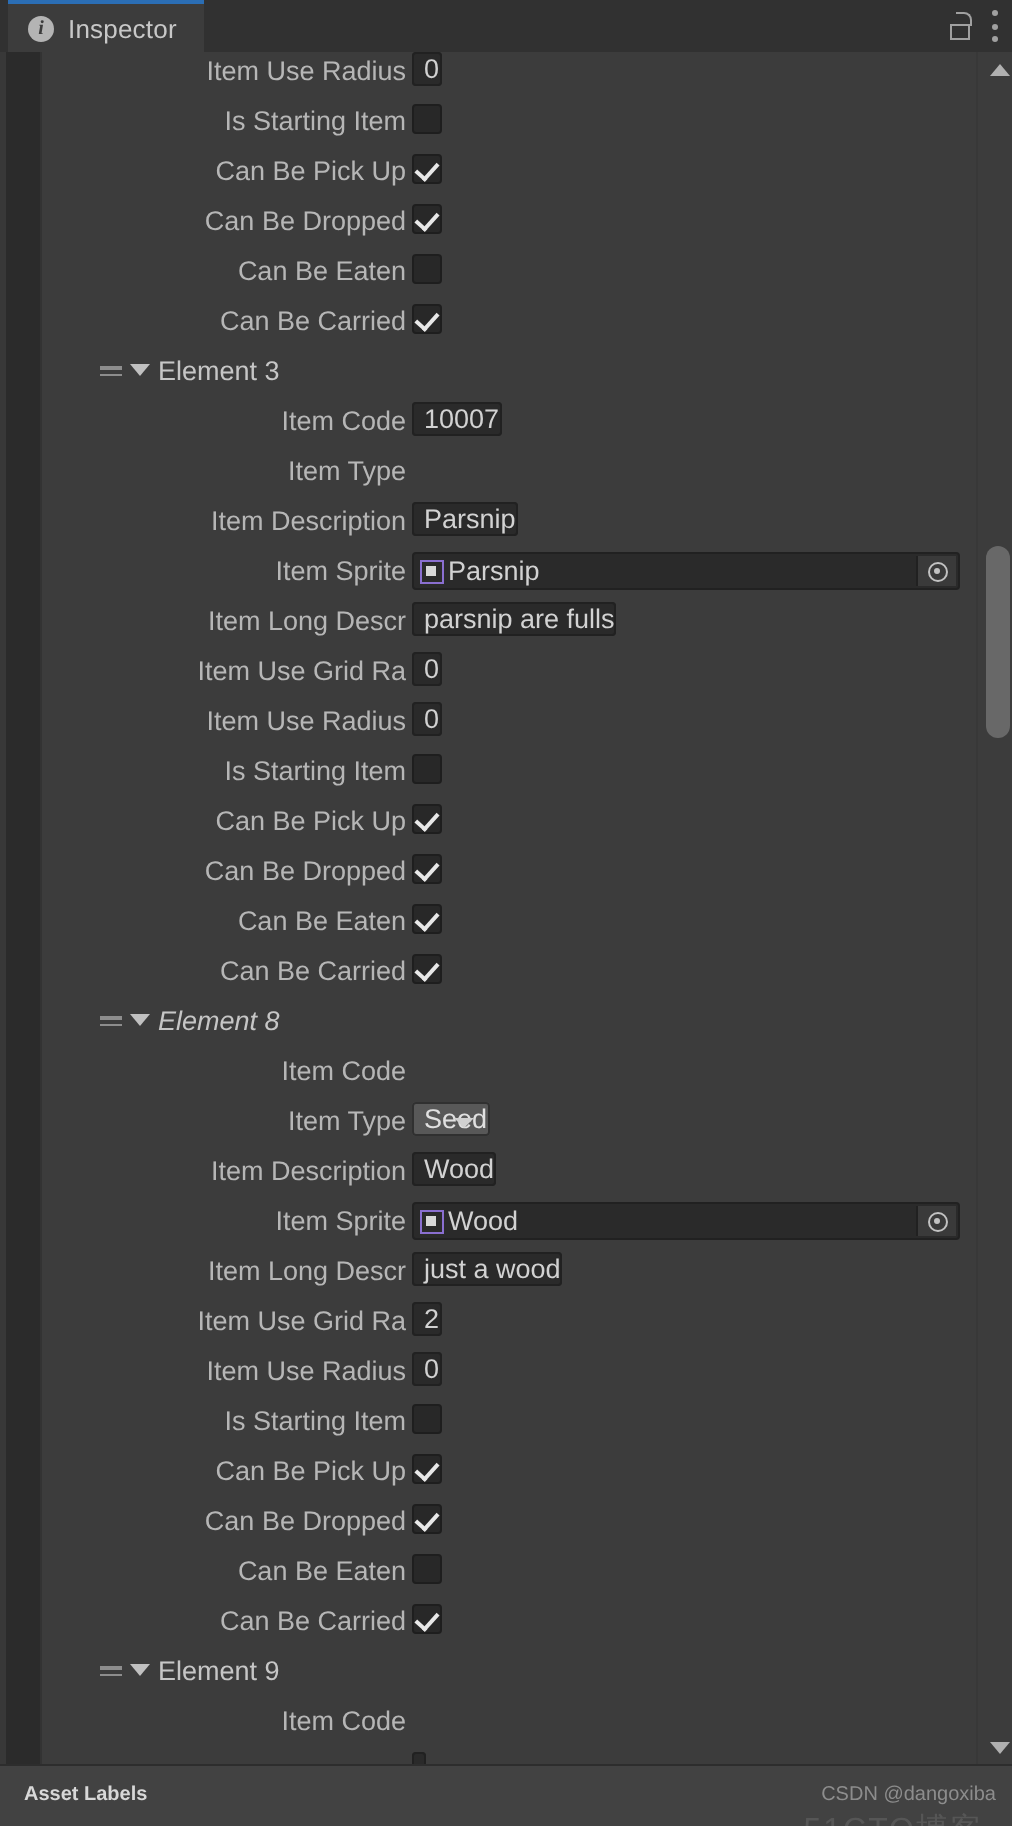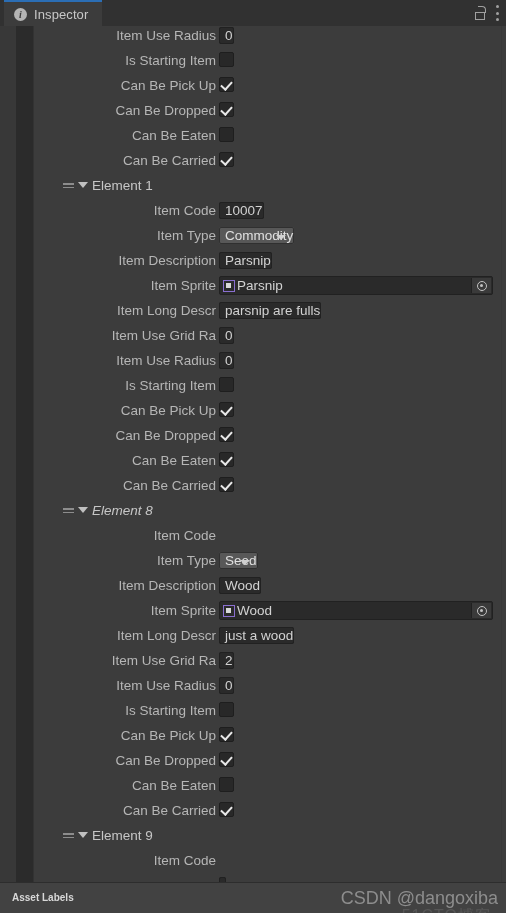--- a/index.html
+++ b/index.html
@@ -34,21 +34,21 @@
   }
   .lock-ico::after{
     content:"";position:absolute;left:3px;top:0;width:8px;height:7px;
     border:1.5px solid #a0a0a0;border-bottom:none;border-left:none;
     border-radius:0 4px 0 0;box-sizing:border-box;
   }
   .kebab{width:4px;height:16px;display:flex;flex-direction:column;justify-content:space-between;}
   .kebab i{display:block;width:3px;height:3px;background:#a0a0a0;border-radius:50%;}
 
   
-  .panel{position:absolute;left:16px;top:26px;width:462px;height:857px;background:#7f1d1d;}
+  .panel{position:absolute;left:3px;top:26px;width:462px;height:857px;background:#7f1d1d;}
   .leftgutter{position:absolute;left:0;top:0;width:17px;height:857px;background:#2b2b2b;border-right:1px solid #333;}
   .content{
     position:absolute;left:18px;top:0;width:467px;height:857px;
     background:#3c3c3c;overflow:hidden;
   }
   .scrolltrack{position:absolute;left:486px;top:0;width:20px;height:857px;background:#3c3c3c;}
   .sb-arrow{
     position:absolute;left:6px;width:0;height:0;
     border-left:5px solid transparent;border-right:5px solid transparent;
   }
@@ -129,21 +129,21 @@
   .footer{
     position:absolute;left:0;bottom:0;width:506px;height:30px;background:#424242;
     border-top:1px solid #2d2d2d;
   }
   .footer-lbl{
     position:absolute;left:12px;top:0;height:30px;line-height:30px;
     color:#d8d8d8;font-size:10px;font-weight:bold;
   }
   .watermark{
     position:absolute;right:8px;top:0;height:30px;line-height:30px;
-    color:#8d8d8d;font-size:18px;white-space:nowrap;
+    color:#8d8d8d;font-size:10px;white-space:nowrap;
   }
   .watermark-cn{
     position:absolute;right:14px;top:1px;height:24px;line-height:24px;
     color:rgba(160,160,160,0.22);font-size:16px;white-space:nowrap;
     letter-spacing:1px;
     margin-top:20px;
   }
 </style>
 </head>
 <body>
@@ -193,29 +193,28 @@
           <div class="row" style="position: absolute; left: 0px; top: 122px; width: 467px; height: 25px;">
             <span class="lbl">Can Be Carried</span>
             <span class="chk on"></span>
           </div>
           <div class="foldrow" style="position: absolute; left: 0px; top: 147px; width: 467px; height: 25px;">
             <span class="drag">
               <i></i>
               <i></i>
             </span>
             <span class="fold-tri"></span>
-            <span class="fold-lbl">Element 1</span>
+            <span class="fold-lbl">Element 3</span>
           </div>
           <div class="row" style="position: absolute; left: 0px; top: 172px; width: 467px; height: 25px;">
             <span class="lbl">Item Code</span>
             <span class="fld"><span class="txtfield">10007</span></span>
           </div>
           <div class="row" style="position: absolute; left: 0px; top: 197px; width: 467px; height: 25px;">
             <span class="lbl">Item Type</span>
-            <span class="fld"><span class="dropdown"><span class="dd-val">Commodity</span><span class="dd-arrow"></span></span></span>
           </div>
           <div class="row" style="position: absolute; left: 0px; top: 222px; width: 467px; height: 25px;">
             <span class="lbl">Item Description</span>
             <span class="fld"><span class="txtfield">Parsnip</span></span>
           </div>
           <div class="row" style="position: absolute; left: 0px; top: 247px; width: 467px; height: 25px;">
             <span class="lbl">Item Sprite</span>
             <span class="fld">
               <span class="objfield">
                 <span class="spr-ico"></span>

